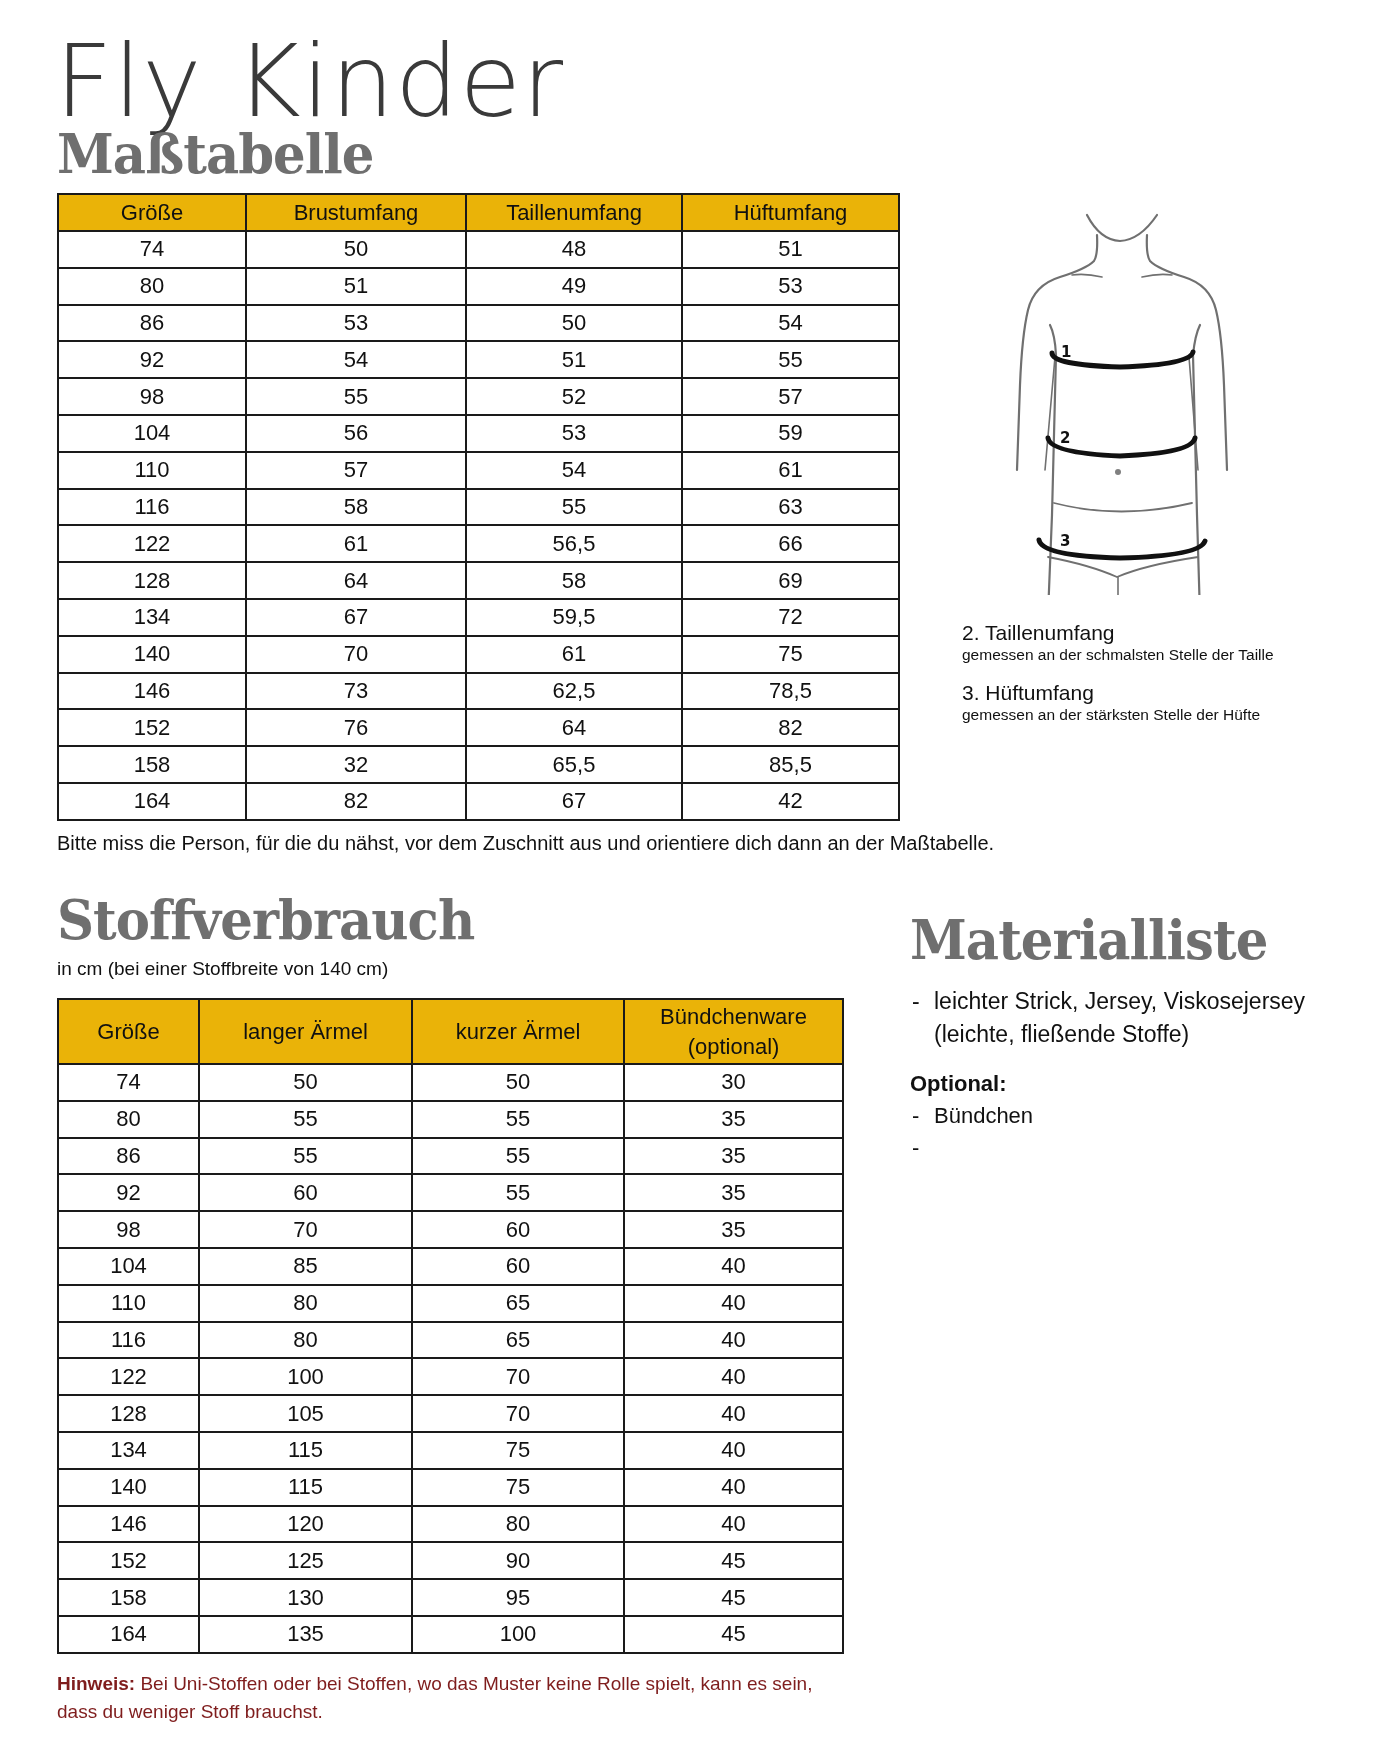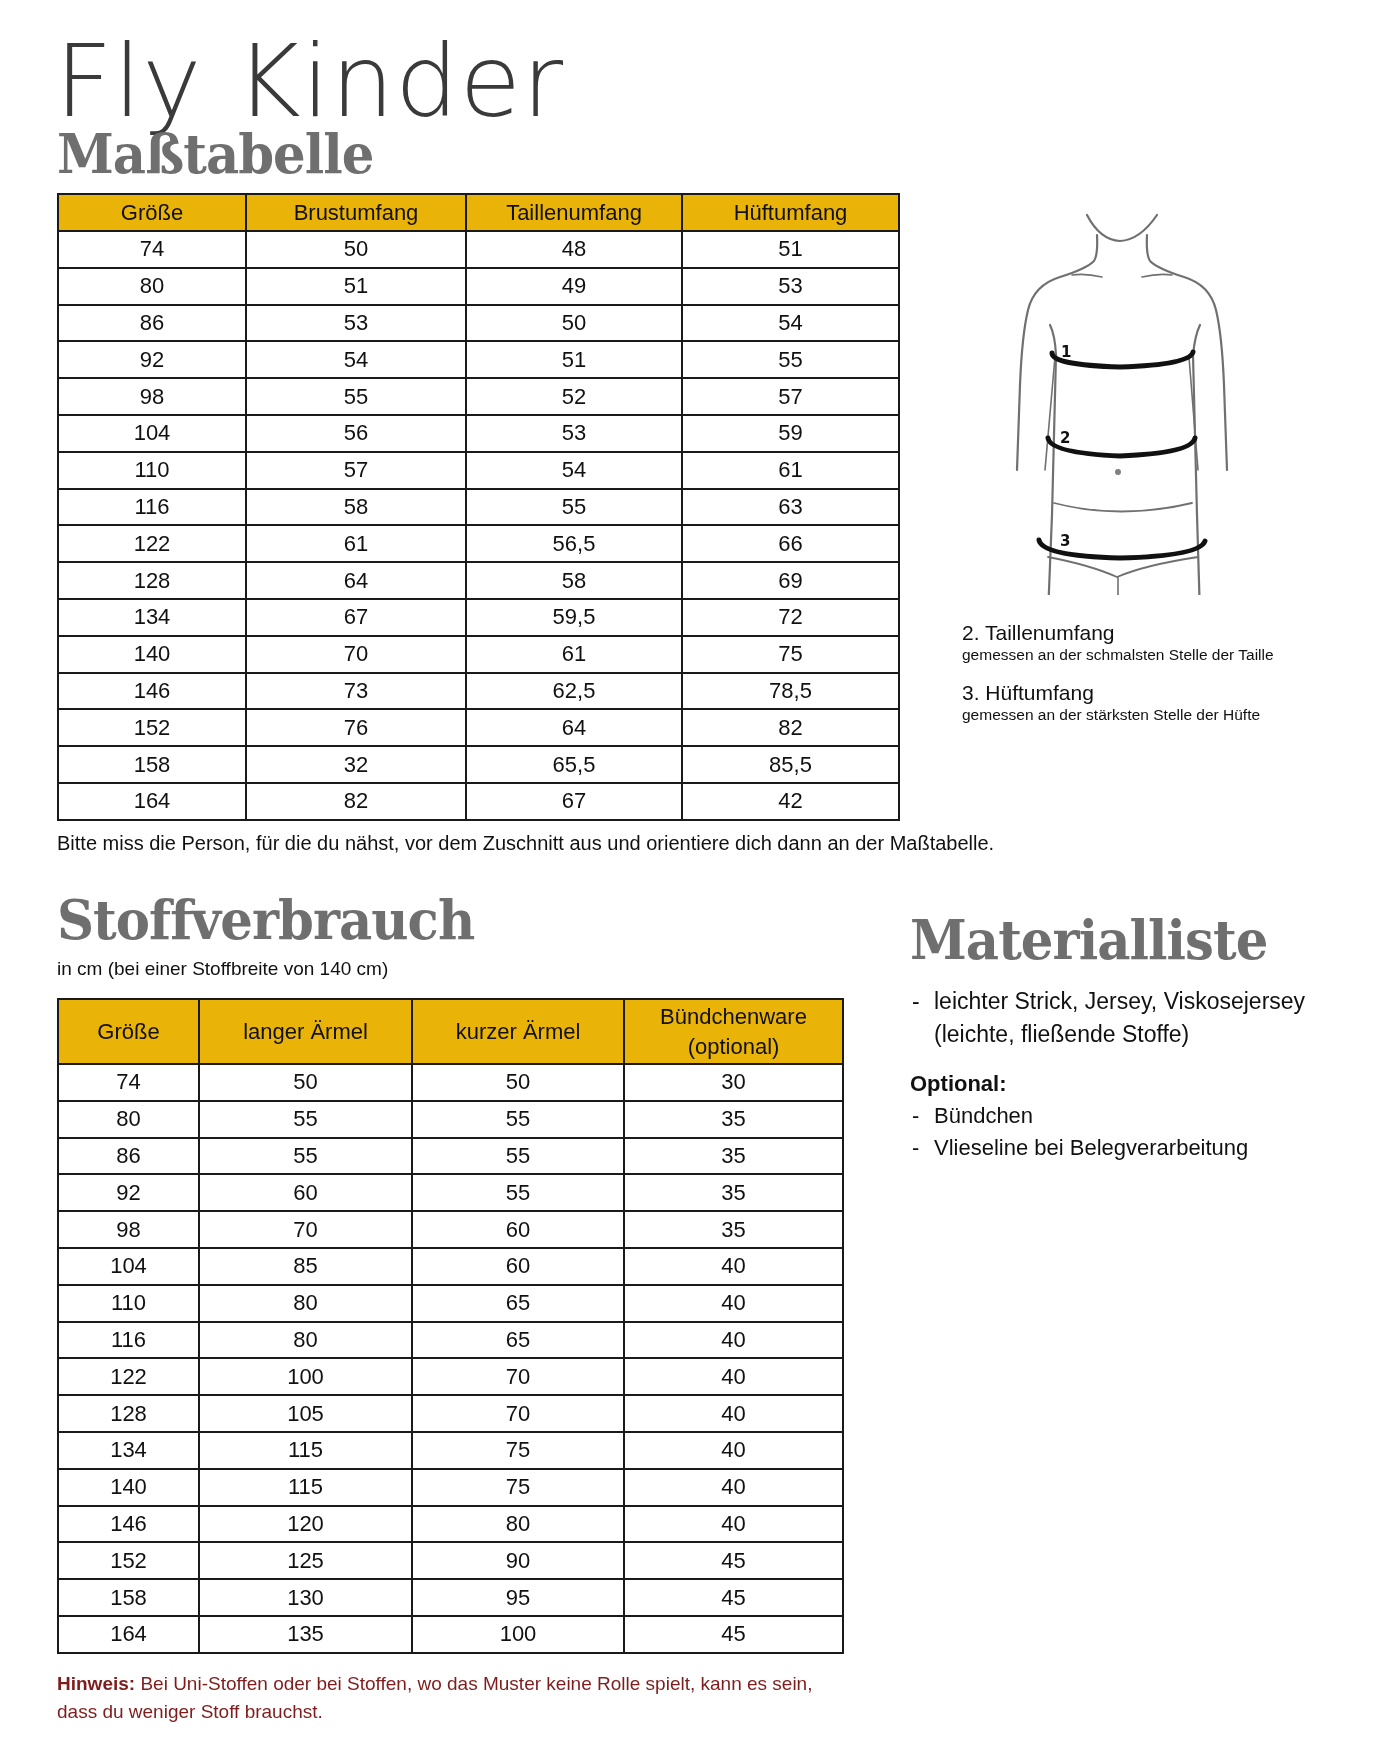--- a/index.html
+++ b/index.html
@@ -342,15 +342,14 @@
     <span class="dash"></span>
     <span>(leichte, fließende Stoffe)</span>
   </div>
   <div class="opt">Optional:</div>
   <div class="row sm">
     <span class="dash">-</span>
     <span>Bündchen</span>
   </div>
   <div class="row sm">
     <span class="dash">-</span>
-    <span>Vlieseline bei Belegverarbeitung</span>
   </div>
 </div>
 
 </body></html>

